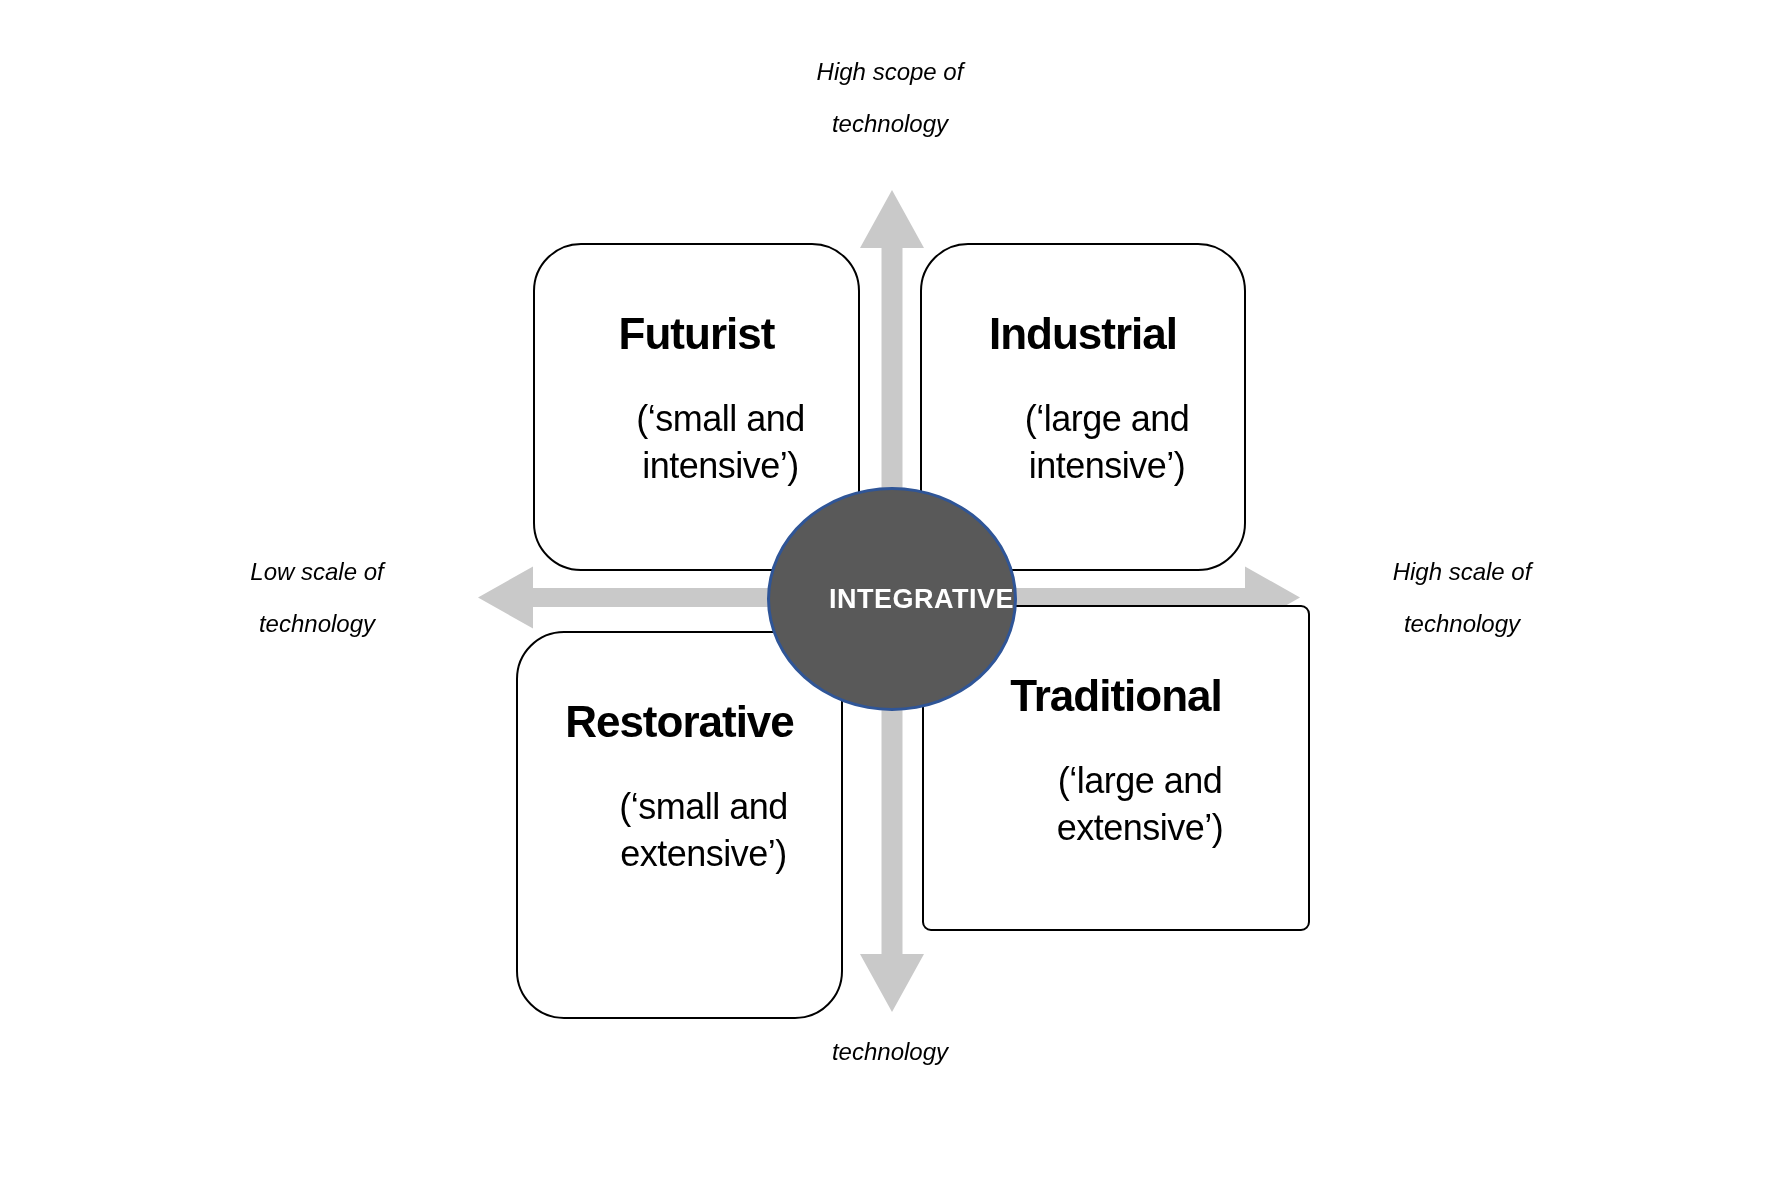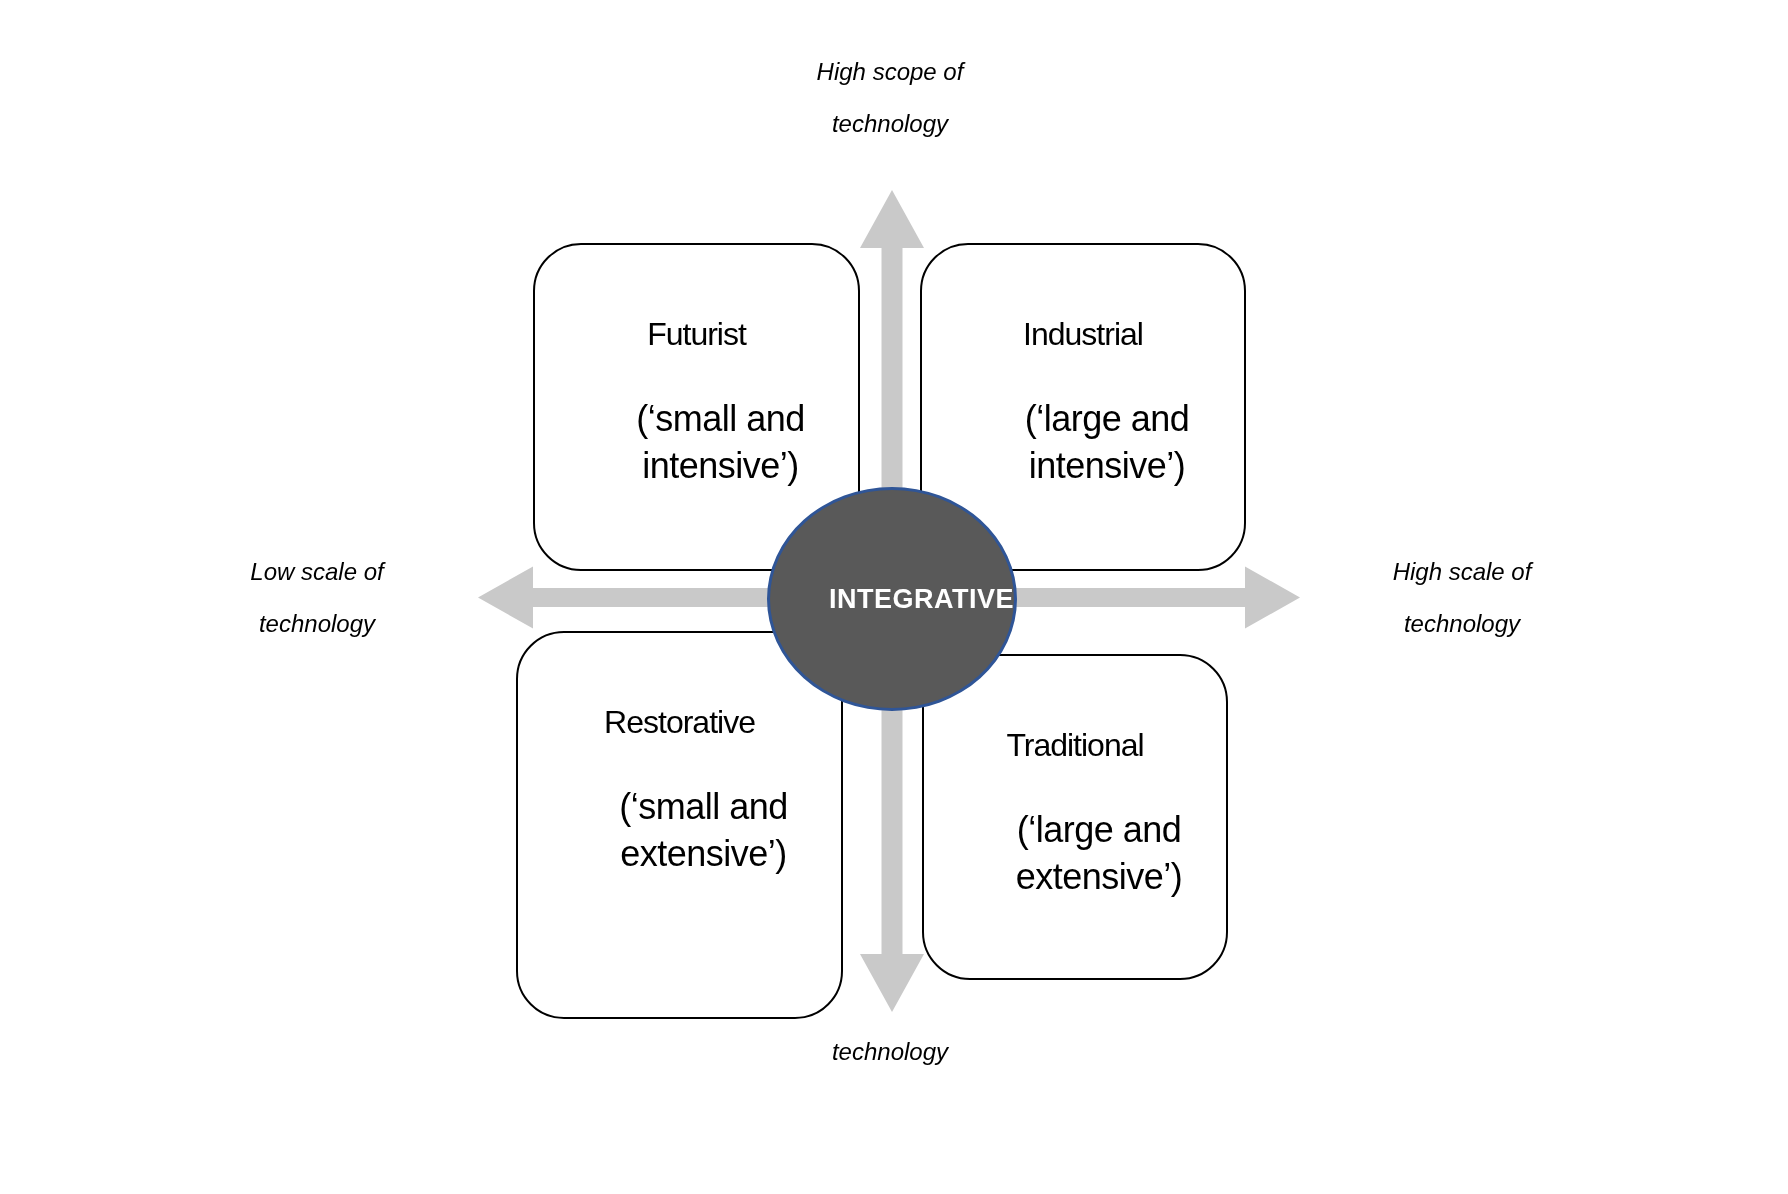--- a/index.html
+++ b/index.html
@@ -44,25 +44,25 @@
     box-sizing: border-box;
     background: #ffffff;
     border: 2px solid var(--box-border, #000);
     border-radius: 48px;
     text-align: center;
     padding-top: 62px;
   }
   .quadrant.futurist    { left: 533px; top: 243px; width: 327px; height: 328px; }
   .quadrant.industrial  { left: 920px; top: 243px; width: 326px; height: 328px; }
   .quadrant.restorative { left: 516px; top: 631px; width: 327px; height: 388px; }
-  .quadrant.traditional { left: 922px; top: 654px; width: 306px; height: 326px; }
+  .quadrant.traditional { left: 922px; top: 605px; width: 388px; height: 326px; border-radius: 9px; }
 
   .q-title {
-    font-size: 32px;
-    font-weight: normal;
+    font-size: 44px;
+    font-weight: bold;
     line-height: 54px;
     letter-spacing: -1px;
     margin-bottom: 34px;
   }
   .q-sub {
     font-size: 36px;
     line-height: 47px;
     letter-spacing: -0.5px;
     padding-left: 48px;
   }

